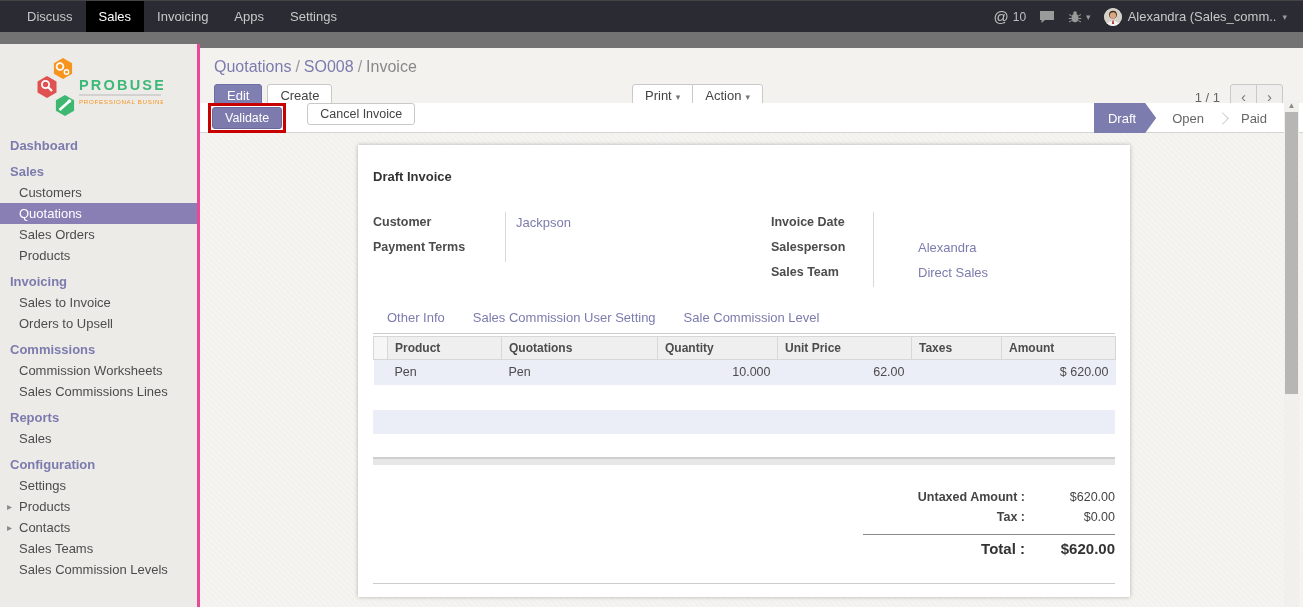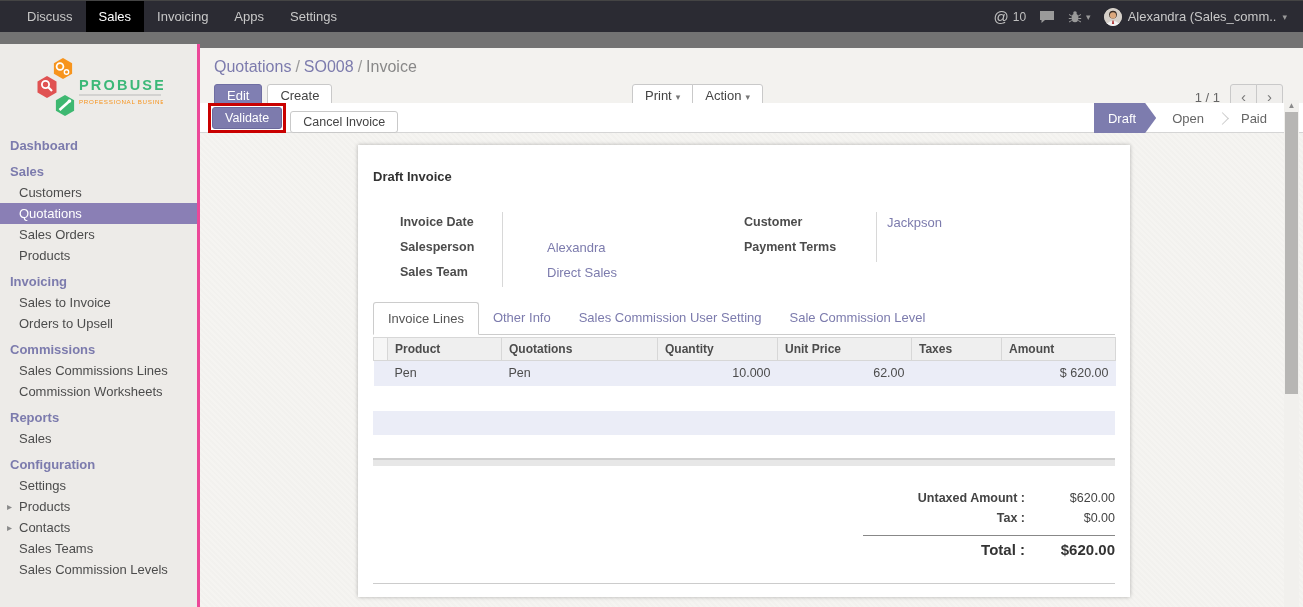--- a/index.html
+++ b/index.html
@@ -50,21 +50,21 @@
   .pager-count { font-size:13px; color:#666; }
   .pager-btns { display:flex; }
   .pager-btn { width:27px; height:26px; background:#efeeec; border:1px solid #c9c9c9; color:#777;
                font-size:15px; line-height:24px; text-align:center; cursor:pointer; }
   .pager-btn.prev { border-radius:3px 0 0 3px; }
   .pager-btn.next { border-radius:0 3px 3px 0; margin-left:-1px; }
 
   
   .statusbar { position:absolute; left:200px; top:103px; width:1103px; height:30px; background:#fff;
                border-bottom:1px solid #d5d5d5; }
-  .sb-left { position:absolute; left:8px; top:0; height:30px; display:flex; align-items:flex-end; gap:4px; }
+  .sb-left { position:absolute; left:8px; top:0; height:30px; display:flex; align-items:flex-start; gap:21px; }
   .annotation-box { border:3px solid #c90000; padding:1px; display:inline-block; }
   .sb-btn { font-size:12.5px; padding:3px 12px; border:1px solid #c9c9c9; border-radius:3px; background:#fff;
             color:#444; cursor:pointer; }
   .sb-btn-primary { background:#7d7bad; border-color:#6b699c; color:#fff; }
   .stages { position:absolute; right:20px; top:0; height:30px; display:flex; align-items:stretch; }
   .stage { font-size:13px; color:#666; display:flex; align-items:center; padding:0 16px; cursor:pointer; }
   .stage-active { background:#7d7cae; color:#fff; padding:0 20px 0 14px;
                   clip-path:polygon(0 0, calc(100% - 11px) 0, 100% 50%, calc(100% - 11px) 100%, 0 100%); }
   .stage-chev { width:9px; height:9px; border-top:1px solid #ccc; border-right:1px solid #ccc;
                 transform:rotate(45deg); align-self:center; margin:0 -2px; }
@@ -192,22 +192,22 @@
       <div class="menu-header">Dashboard</div>
       <div class="menu-header">Sales</div>
       <div class="menu-item">Customers</div>
       <div class="menu-item selected">Quotations</div>
       <div class="menu-item">Sales Orders</div>
       <div class="menu-item">Products</div>
       <div class="menu-header">Invoicing</div>
       <div class="menu-item">Sales to Invoice</div>
       <div class="menu-item">Orders to Upsell</div>
       <div class="menu-header">Commissions</div>
+      <div class="menu-item">Commission Worksheets</div>
       <div class="menu-item">Sales Commissions Lines</div>
-      <div class="menu-item">Commission Worksheets</div>
       <div class="menu-header">Reports</div>
       <div class="menu-item">Sales</div>
       <div class="menu-header">Configuration</div>
       <div class="menu-item">Settings</div>
       <div class="menu-item">
         <span class="expand-caret">▸</span><span>Products</span>
       </div>
       <div class="menu-item">
         <span class="expand-caret">▸</span><span>Contacts</span>
       </div>
@@ -250,48 +250,47 @@
       <span class="stage-chev"></span>
       <div class="stage">Paid</div>
     </div>
   </div>
 
   <div class="content">
     <div class="sheet">
       <div class="sheet-title">Draft Invoice</div>
 
       <div class="form-grid">
+        <div class="fgroup left">
+          <div class="frow">
+            <div class="flabel">Customer</div>
+            <div class="fvalue">Jackpson</div>
+          </div>
+          <div class="frow">
+            <div class="flabel">Payment Terms</div>
+            <div class="fvalue"></div>
+          </div>
+        </div>
         <div class="fgroup right">
           <div class="frow">
             <div class="flabel">Invoice Date</div>
             <div class="fvalue"></div>
           </div>
           <div class="frow">
             <div class="flabel">Salesperson</div>
             <div class="fvalue">Alexandra</div>
           </div>
           <div class="frow">
             <div class="flabel">Sales Team</div>
             <div class="fvalue">Direct Sales</div>
           </div>
         </div>
-        <div class="fgroup left">
-          <div class="frow">
-            <div class="flabel">Customer</div>
-            <div class="fvalue">Jackpson</div>
-          </div>
-          <div class="frow">
-            <div class="flabel">Payment Terms</div>
-            <div class="fvalue"></div>
-          </div>
-        </div>
       </div>
 
       <div class="tabs">
-        <div class="tab active">Invoice Lines</div>
         <div class="tab">Other Info</div>
         <div class="tab">Sales Commission User Setting</div>
         <div class="tab">Sale Commission Level</div>
       </div>
 
       <table class="lines">
         <colgroup>
           <col style="width:14px">
             <col style="width:114px">
             <col style="width:156px">

